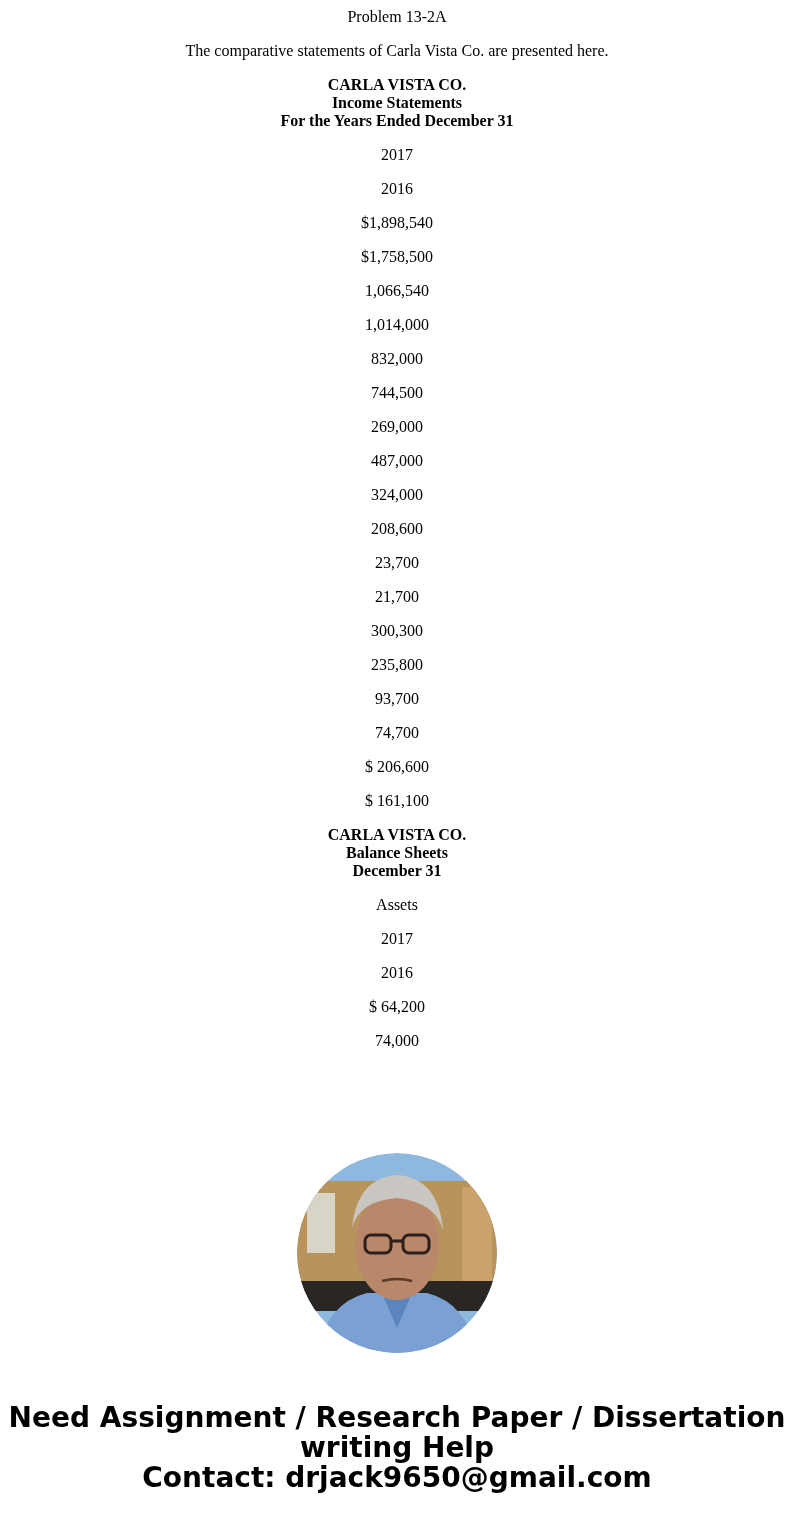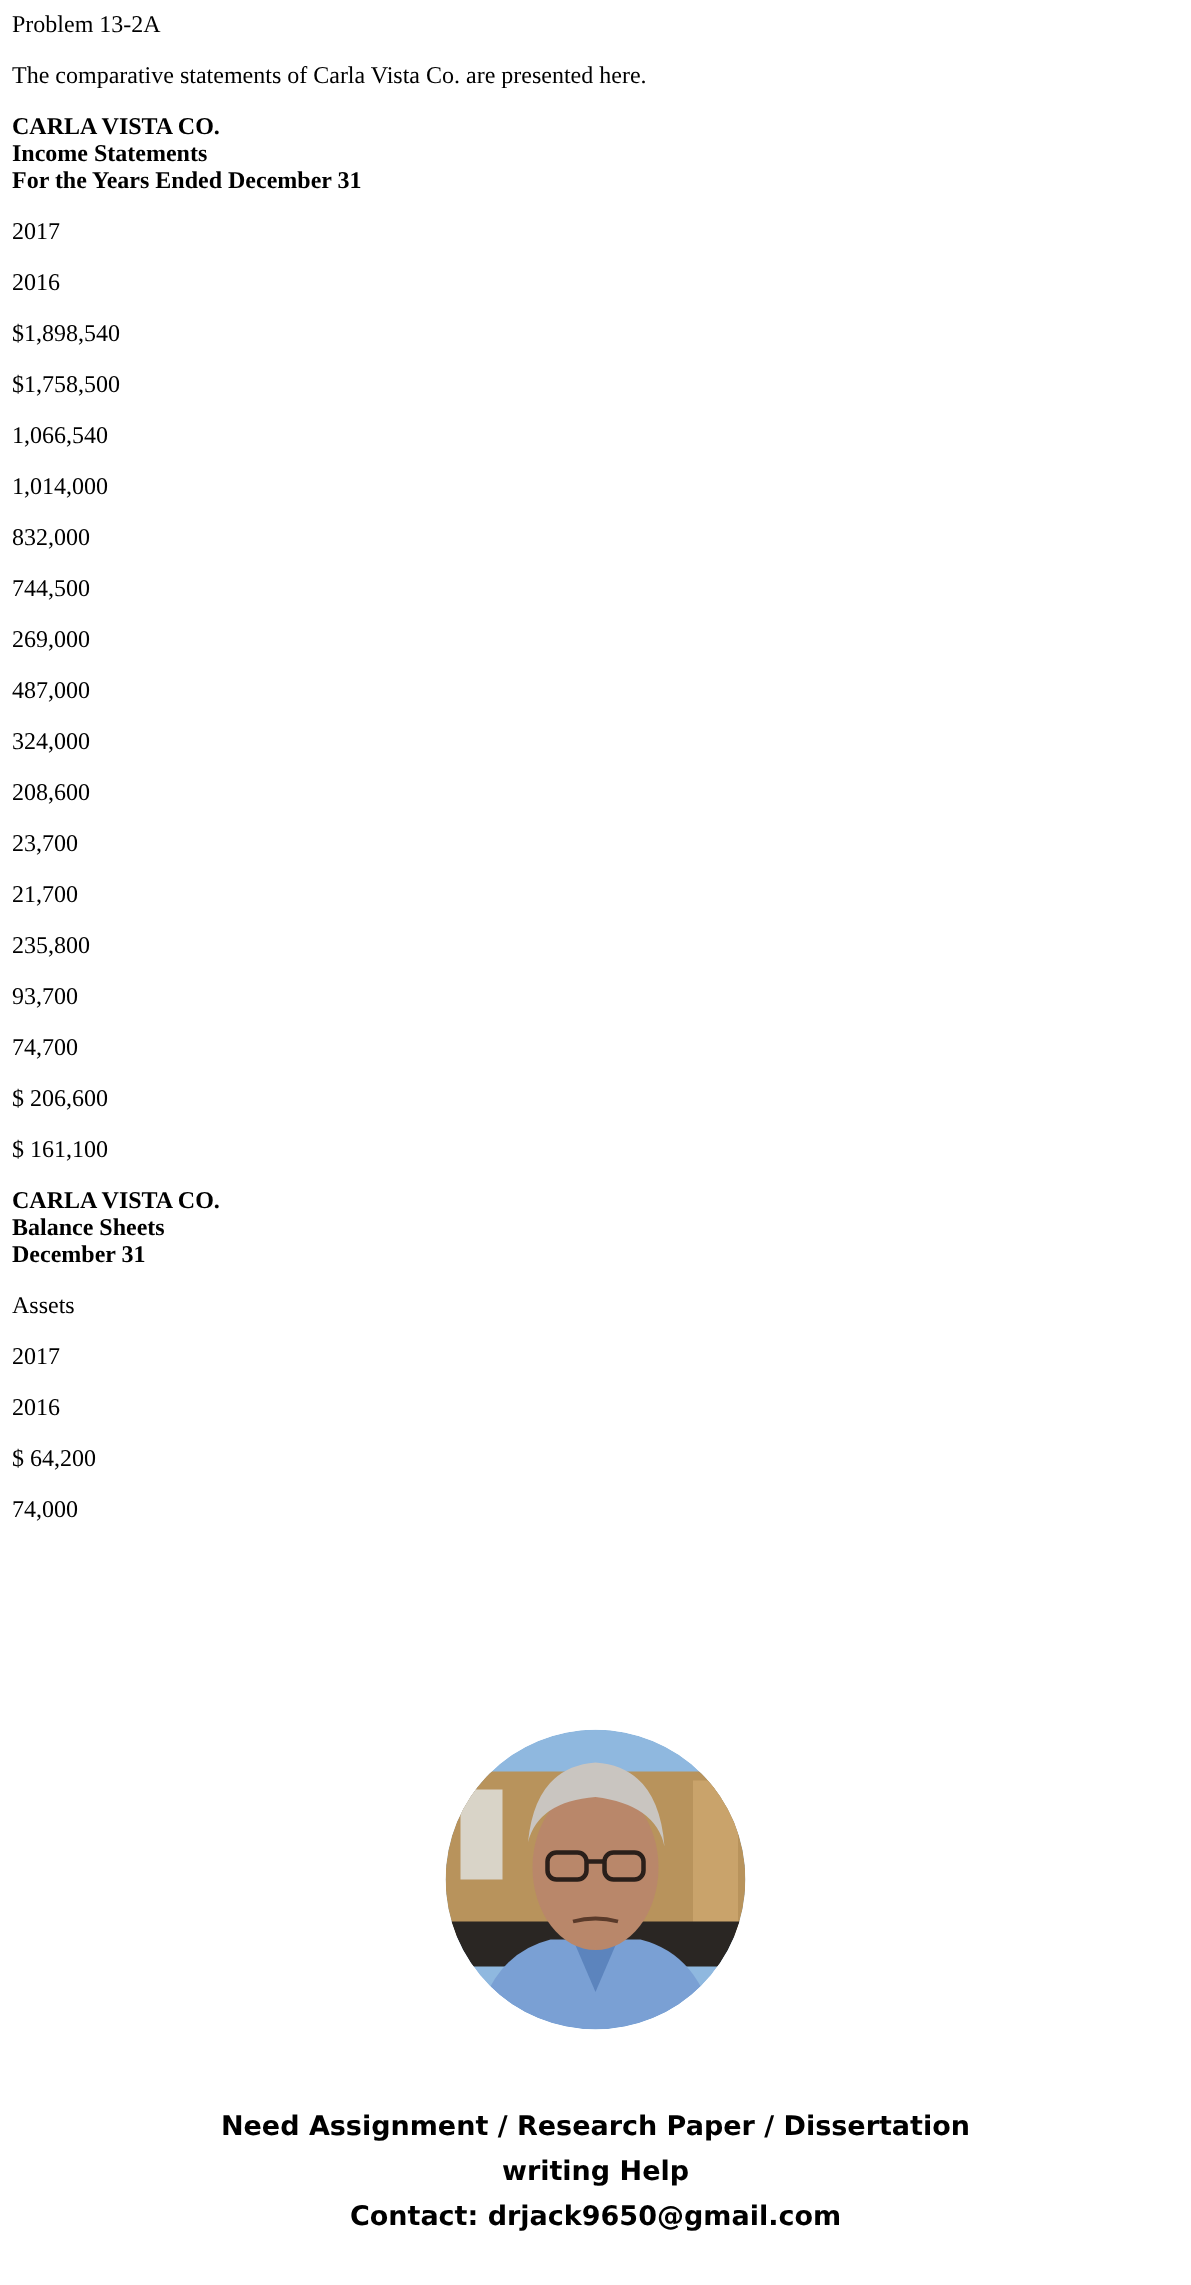--- a/index.html
+++ b/index.html
@@ -4,21 +4,21 @@
   <style>
     html, body { margin: 0; padding: 0; background: #ffffff; }
     body {
       width: 794px;
       min-height: 1523px;
       font-family: "Liberation Serif", serif;
       font-size: 16px;
       color: #000000;
       position: relative;
     }
-    .content { padding: 8px 8px 0 8px; }
+    .content { padding: 8px 8px 0 8px; text-align: center; }
     p { margin: 0 0 16px 0; line-height: 18px; }
     p.first { margin-top: 0; }
     .bold { font-weight: normal; }
     .heading-block { margin: 0 0 16px 0; line-height: 18px; font-weight: bold; }
     .heading-block span { display: block; }
     .avatar-wrap {
       position: absolute;
       left: 297px;
       top: 1153px;
       width: 200px;
@@ -27,21 +27,21 @@
       overflow: hidden;
     }
     .promo {
       position: absolute;
       left: 0;
       top: 1403px;
       width: 794px;
       text-align: center;
       font-family: "DejaVu Sans", sans-serif;
       font-weight: bold;
-      font-size: 18px;
+      font-size: 28px;
       line-height: 30px;
       color: #000;
     }
     .promo span { display: block; }
   </style>
 </head>
 <body>
 
 <div class="content">
   <p class="first">Problem 13-2A</p>
@@ -61,20 +61,21 @@
   <p>1,066,540</p>
   <p>1,014,000</p>
   <p>832,000</p>
   <p>744,500</p>
   <p>269,000</p>
   <p>487,000</p>
   <p>324,000</p>
   <p>208,600</p>
   <p>23,700</p>
   <p>21,700</p>
+  <p>300,300</p>
   <p>235,800</p>
   <p>93,700</p>
   <p>74,700</p>
   <p>$ 206,600</p>
   <p>$ 161,100</p>
 
   <div class="heading-block">
     <span>CARLA VISTA CO.</span>
     <span>Balance Sheets</span>
     <span>December 31</span>

